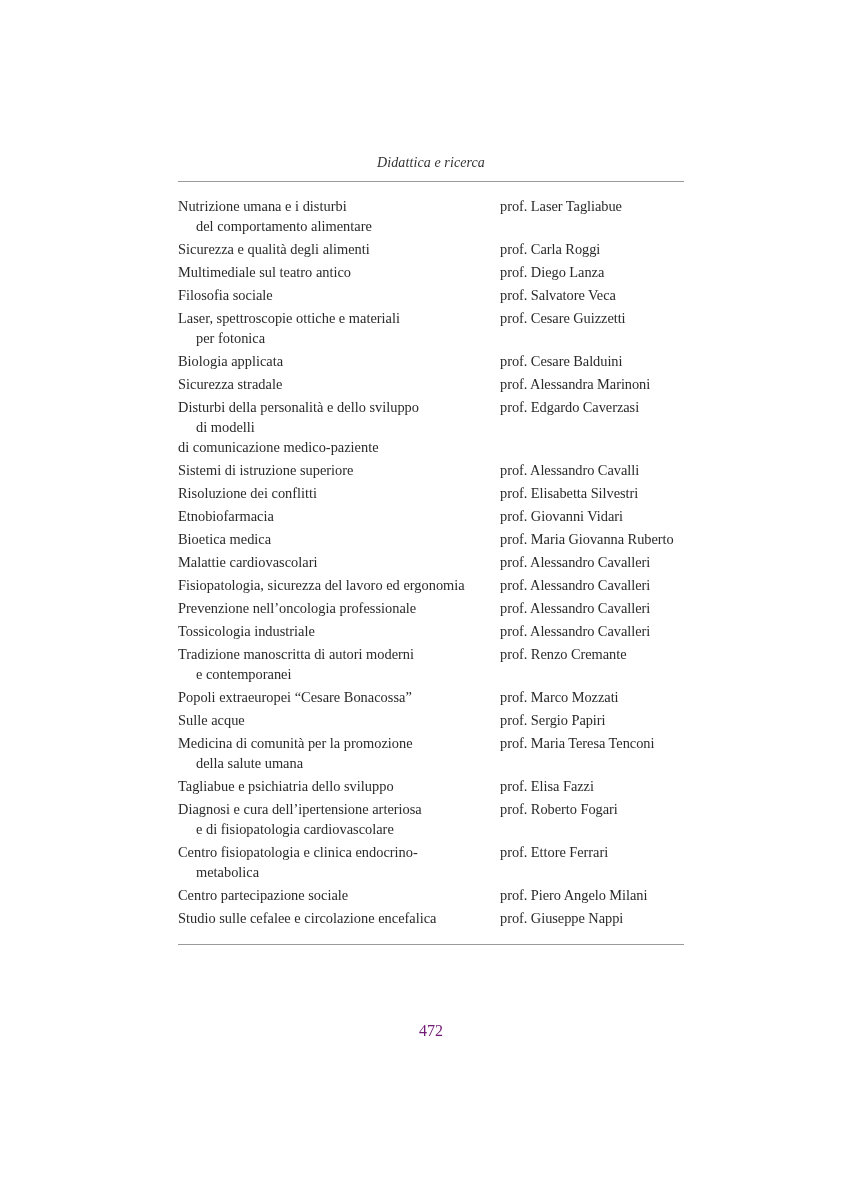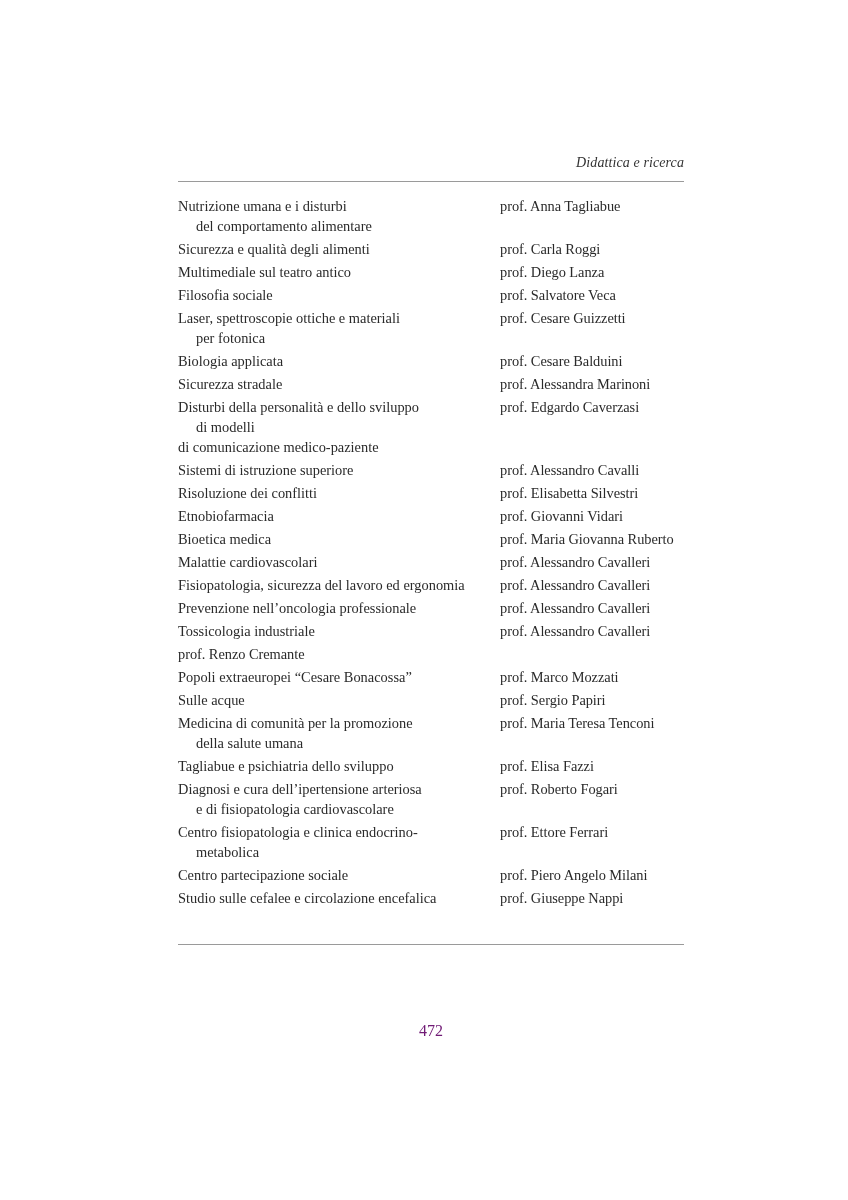--- a/index.html
+++ b/index.html
@@ -13,21 +13,21 @@
       position: relative;
       overflow: hidden;
       font-family: "Liberation Serif", "DejaVu Serif", serif;
       color: #2a2a2a;
     }
     .running-head {
       position: absolute;
       left: 178px;
       width: 506px;
       top: 155px;
-      text-align: right;
+      text-align: center;
       font-style: italic;
       font-size: 14px;
       color: #333;
       letter-spacing: 0.1px;
     }
     .rule {
       position: absolute;
       left: 178px;
       width: 506px;
       height: 0;
@@ -72,21 +72,21 @@
 
 <div class="running-head">Didattica e ricerca</div>
 <div class="rule top"></div>
 
 <div class="entries" id="entries">
     <div class="entry">
       <div class="lab">
         <span class="line">Nutrizione umana e i disturbi</span>
         <span class="line indent">del comportamento alimentare</span>
       </div>
-      <div class="dir">prof. Anna Tagliabue</div>
+      <div class="dir">prof. Laser Tagliabue</div>
     </div>
     <div class="entry">
       <div class="lab">
         <span class="line">Sicurezza e qualità degli alimenti</span>
       </div>
       <div class="dir">prof. Carla Roggi</div>
     </div>
     <div class="entry">
       <div class="lab">
         <span class="line">Multimediale sul teatro antico</span>
@@ -168,20 +168,24 @@
       </div>
       <div class="dir">prof. Alessandro Cavalleri</div>
     </div>
     <div class="entry">
       <div class="lab">
         <span class="line">Tossicologia industriale</span>
       </div>
       <div class="dir">prof. Alessandro Cavalleri</div>
     </div>
     <div class="entry">
+      <div class="lab">
+        <span class="line">Tradizione manoscritta di autori moderni</span>
+        <span class="line indent">e contemporanei</span>
+      </div>
       <div class="dir">prof. Renzo Cremante</div>
     </div>
     <div class="entry">
       <div class="lab">
         <span class="line">Popoli extraeuropei “Cesare Bonacossa”</span>
       </div>
       <div class="dir">prof. Marco Mozzati</div>
     </div>
     <div class="entry">
       <div class="lab">

